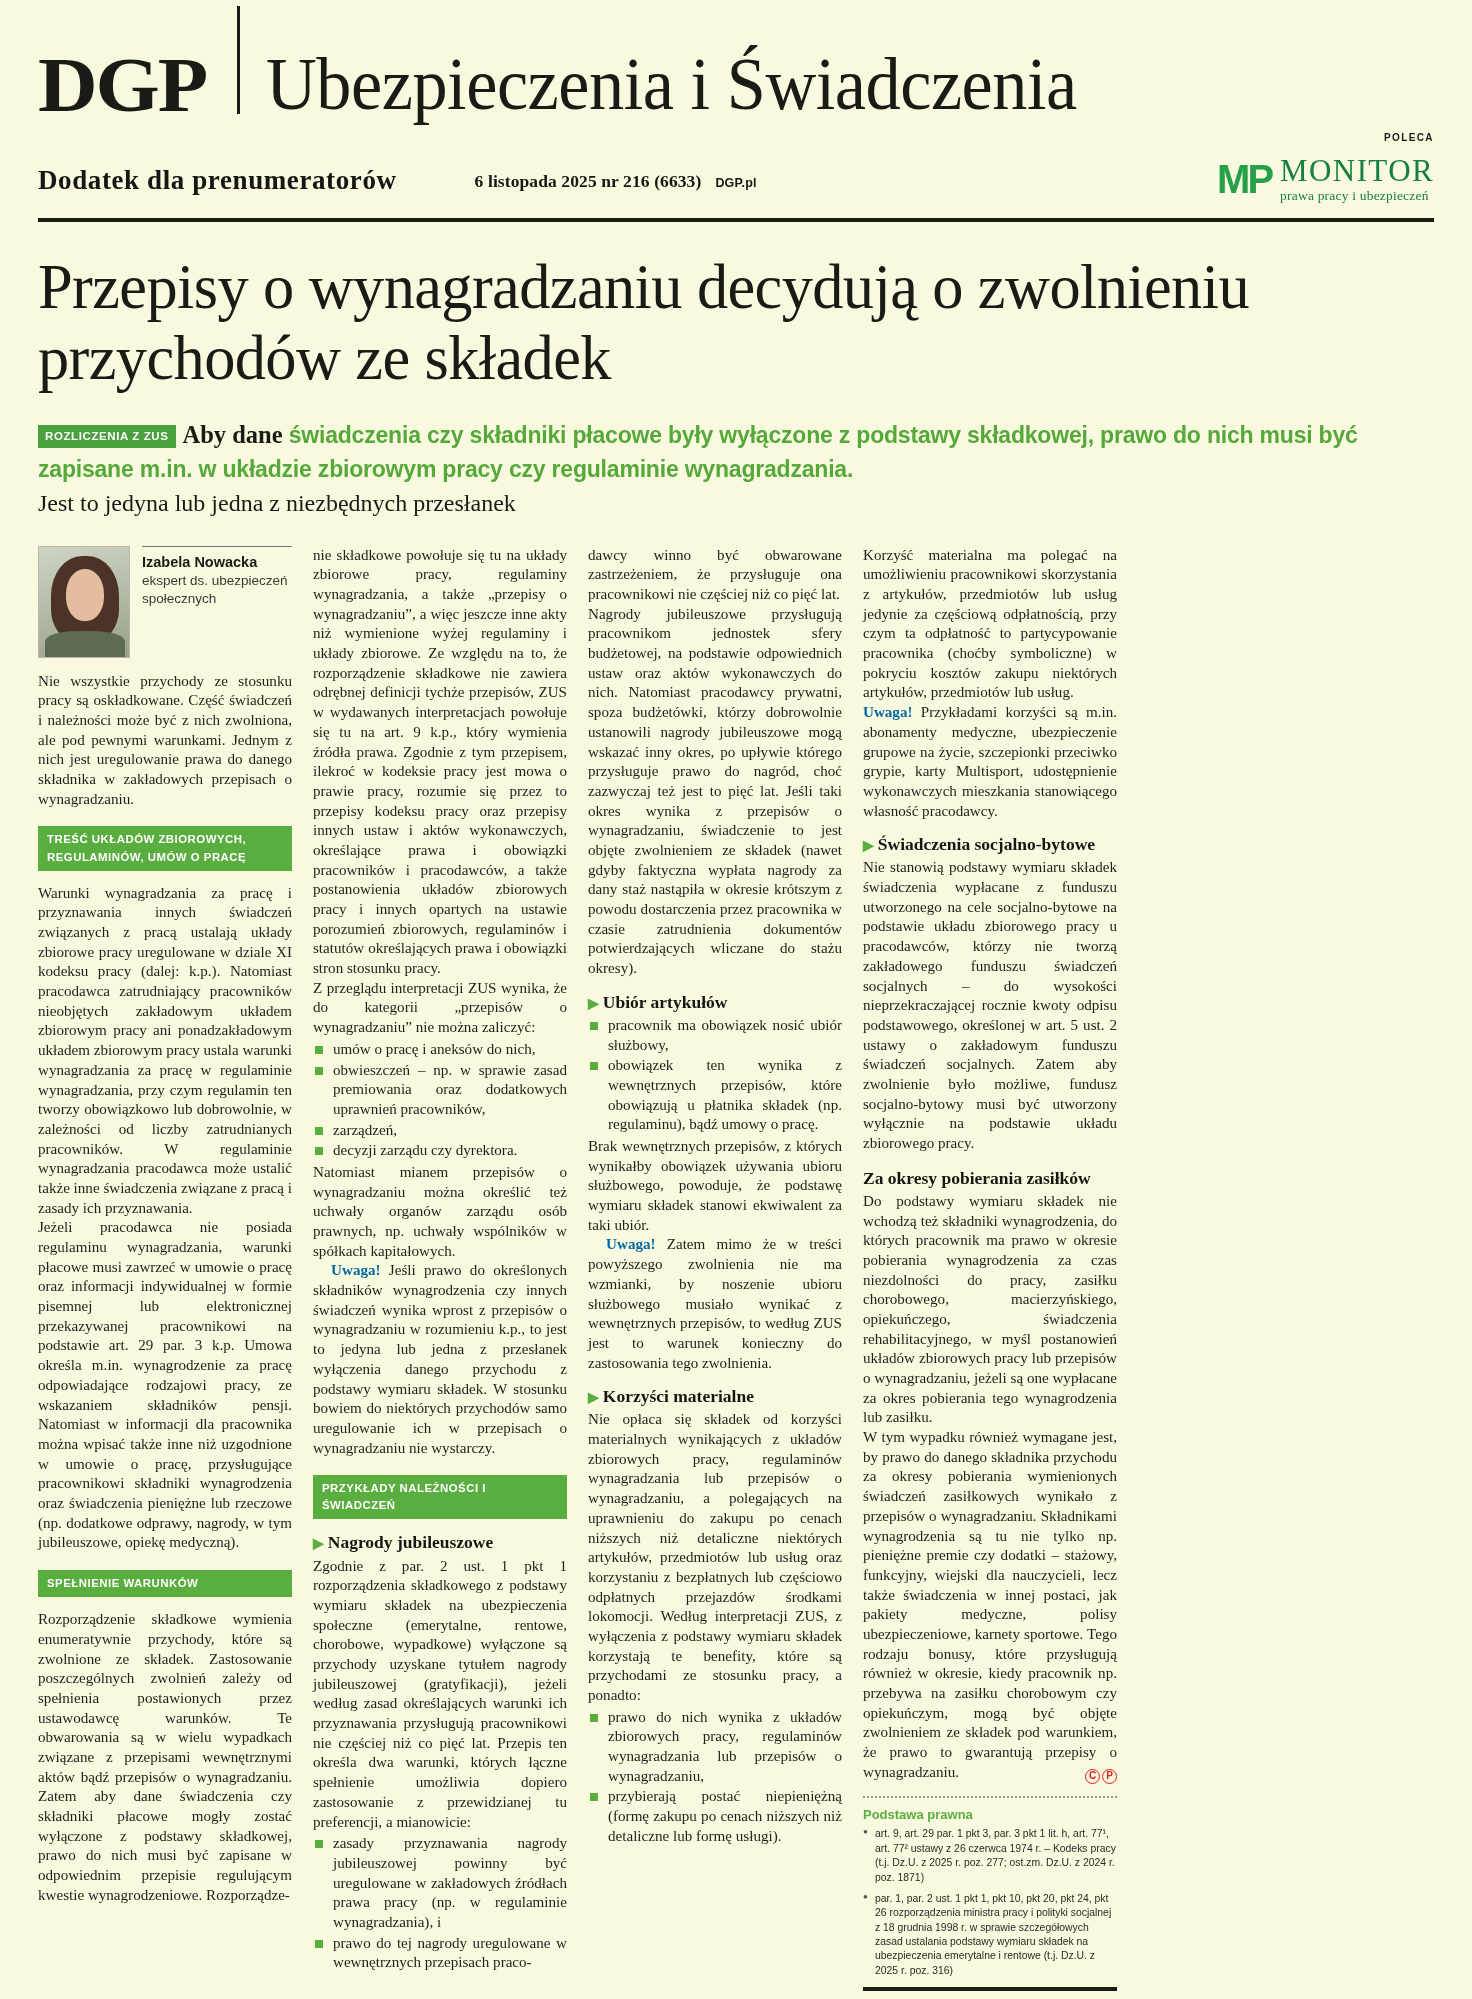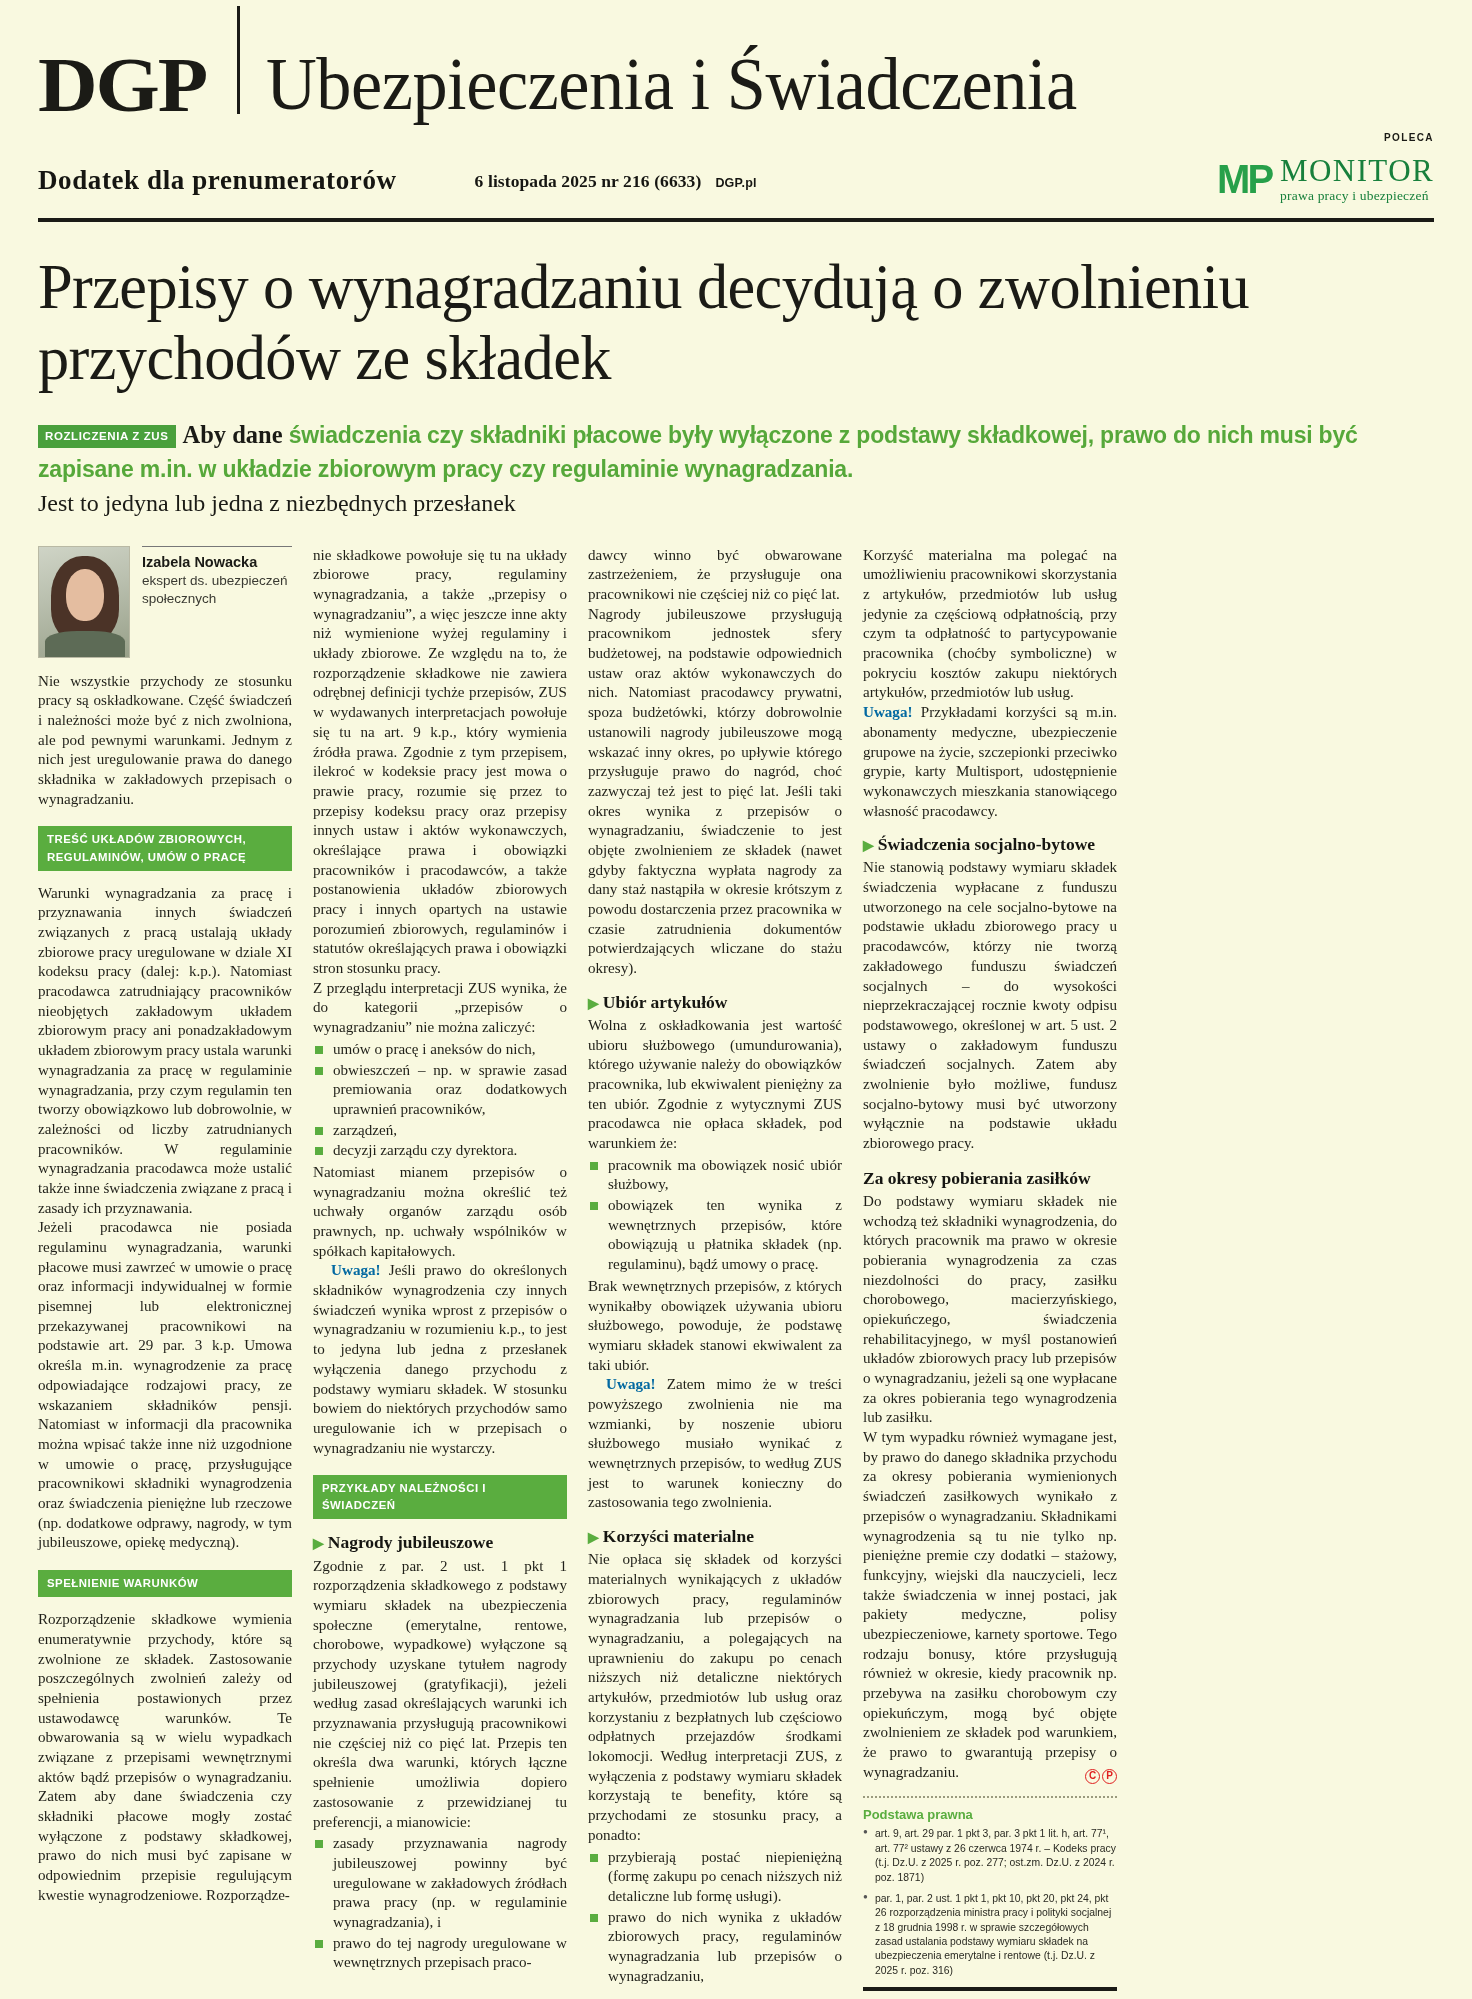--- a/index.html
+++ b/index.html
@@ -264,32 +264,31 @@
       <ul class="sq">
         <li>zasady przyznawania nagrody jubileuszowej powinny być uregulowane w zakładowych źródłach prawa pracy (np. w regulaminie wynagradzania), i</li>
         <li>prawo do tej nagrody uregulowane w wewnętrznych przepisach praco-</li>
       </ul>
     </div>
 
     <div class="col">
       <p class="flush">dawcy winno być obwarowane zastrzeżeniem, że przysługuje ona pracownikowi nie częściej niż co pięć lat.</p>
       <p>Nagrody jubileuszowe przysługują pracownikom jednostek sfery budżetowej, na podstawie odpowiednich ustaw oraz aktów wykonawczych do nich. Natomiast pracodawcy prywatni, spoza budżetówki, którzy dobrowolnie ustanowili nagrody jubileuszowe mogą wskazać inny okres, po upływie którego przysługuje prawo do nagród, choć zazwyczaj też jest to pięć lat. Jeśli taki okres wynika z przepisów o wynagradzaniu, świadczenie to jest objęte zwolnieniem ze składek (nawet gdyby faktyczna wypłata nagrody za dany staż nastąpiła w okresie krótszym z powodu dostarczenia przez pracownika w czasie zatrudnienia dokumentów potwierdzających wliczane do stażu okresy).</p>
       <div class="subhead"><span class="tri">▶</span><span>Ubiór artykułów</span></div>
-      <p class="flush">Wolna z oskładkowania jest wartość ubioru służbowego (umundurowania), którego używanie należy do obowiązków pracownika, lub ekwiwalent pieniężny za ten ubiór. Zgodnie z wytycznymi ZUS pracodawca nie opłaca składek, pod warunkiem że:</p>
       <ul class="sq">
         <li>pracownik ma obowiązek nosić ubiór służbowy,</li>
         <li>obowiązek ten wynika z wewnętrznych przepisów, które obowiązują u płatnika składek (np. regulaminu), bądź umowy o pracę.</li>
       </ul>
       <p>Brak wewnętrznych przepisów, z których wynikałby obowiązek używania ubioru służbowego, powoduje, że podstawę wymiaru składek stanowi ekwiwalent za taki ubiór.</p>
       <p><span class="uwaga">Uwaga!</span> <span>Zatem mimo że w treści powyższego zwolnienia nie ma wzmianki, by noszenie ubioru służbowego musiało wynikać z wewnętrznych przepisów, to według ZUS jest to warunek konieczny do zastosowania tego zwolnienia.</span></p>
       <div class="subhead"><span class="tri">▶</span><span>Korzyści materialne</span></div>
       <p class="flush">Nie opłaca się składek od korzyści materialnych wynikających z układów zbiorowych pracy, regulaminów wynagradzania lub przepisów o wynagradzaniu, a polegających na uprawnieniu do zakupu po cenach niższych niż detaliczne niektórych artykułów, przedmiotów lub usług oraz korzystaniu z bezpłatnych lub częściowo odpłatnych przejazdów środkami lokomocji. Według interpretacji ZUS, z wyłączenia z podstawy wymiaru składek korzystają te benefity, które są przychodami ze stosunku pracy, a ponadto:</p>
       <ul class="sq">
+        <li>prawo do nich wynika z układów zbiorowych pracy, regulaminów wynagradzania lub przepisów o wynagradzaniu,</li>
         <li>przybierają postać niepieniężną (formę zakupu po cenach niższych niż detaliczne lub formę usługi).</li>
-        <li>prawo do nich wynika z układów zbiorowych pracy, regulaminów wynagradzania lub przepisów o wynagradzaniu,</li>
       </ul>
     </div>
 
     <div class="col">
       <p class="flush">Korzyść materialna ma polegać na umożliwieniu pracownikowi skorzystania z artykułów, przedmiotów lub usług jedynie za częściową odpłatnością, przy czym ta odpłatność to partycypowanie pracownika (choćby symboliczne) w pokryciu kosztów zakupu niektórych artykułów, przedmiotów lub usług.</p>
       <p><span class="uwaga">Uwaga!</span> <span>Przykładami korzyści są m.in. abonamenty medyczne, ubezpieczenie grupowe na życie, szczepionki przeciwko grypie, karty Multisport, udostępnienie wykonawczych mieszkania stanowiącego własność pracodawcy.</span></p>
       <div class="subhead"><span class="tri">▶</span><span>Świadczenia socjalno-bytowe</span></div>
       <p class="flush">Nie stanowią podstawy wymiaru składek świadczenia wypłacane z funduszu utworzonego na cele socjalno-bytowe na podstawie układu zbiorowego pracy u pracodawców, którzy nie tworzą zakładowego funduszu świadczeń socjalnych – do wysokości nieprzekraczającej rocznie kwoty odpisu podstawowego, określonej w art. 5 ust. 2 ustawy o zakładowym funduszu świadczeń socjalnych. Zatem aby zwolnienie było możliwe, fundusz socjalno-bytowy musi być utworzony wyłącznie na podstawie układu zbiorowego pracy.</p>
       <div class="subhead plain">Za okresy pobierania zasiłków</div>
       <p class="flush">Do podstawy wymiaru składek nie wchodzą też składniki wynagrodzenia, do których pracownik ma prawo w okresie pobierania wynagrodzenia za czas niezdolności do pracy, zasiłku chorobowego, macierzyńskiego, opiekuńczego, świadczenia rehabilitacyjnego, w myśl postanowień układów zbiorowych pracy lub przepisów o wynagradzaniu, jeżeli są one wypłacane za okres pobierania tego wynagrodzenia lub zasiłku.</p>

